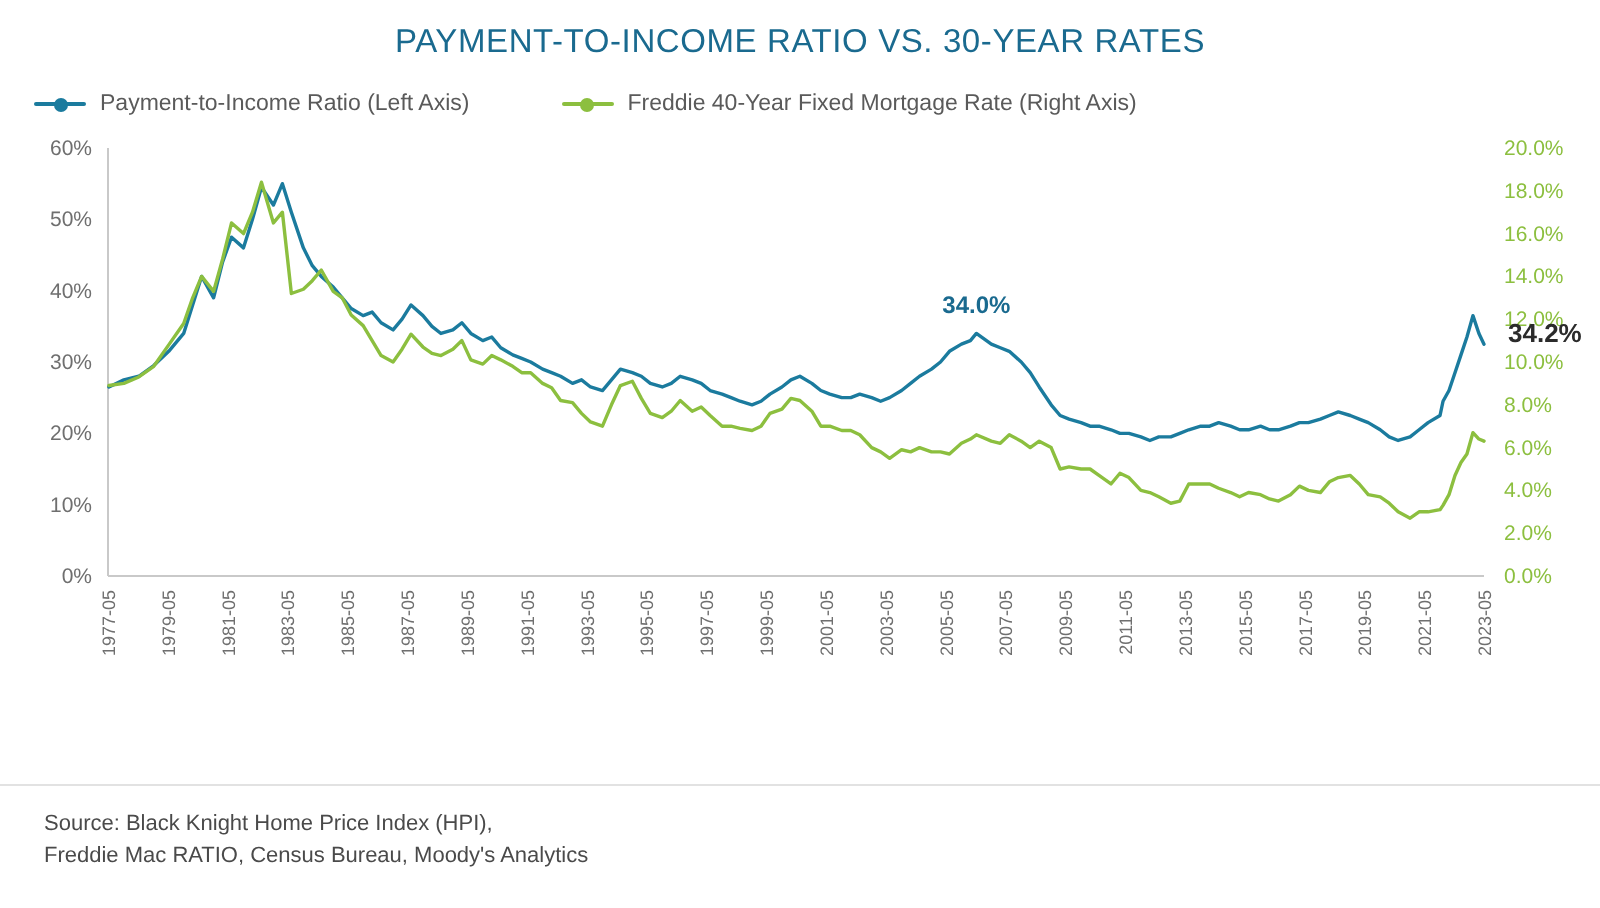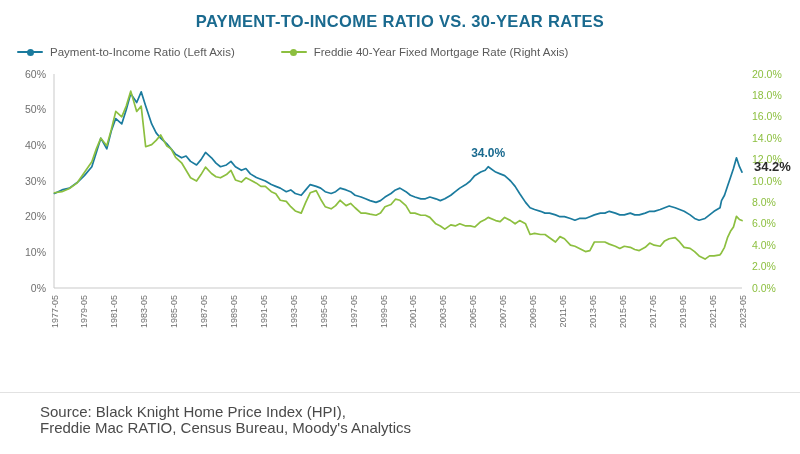--- a/index.html
+++ b/index.html
@@ -21,21 +21,21 @@
     width: 800px;
     height: 454px;
   }
   .title {
     position: absolute;
     top: 12px;
     left: 0;
     width: 800px;
     text-align: center;
     font-size: 16.5px;
-    font-weight: bold;
+    font-weight: normal;
     letter-spacing: 0.3px;
     color: #1a6a8f;
   }
   .legend {
     position: absolute;
     top: 46px;
     left: 0;
     width: 800px;
     display: flex;
     gap: 46px;
@@ -102,23 +102,23 @@
     font-family: "Liberation Sans", sans-serif;
   }
   .annot-dark {
     font-size: 13px;
     font-weight: bold;
     fill: #2b2b2b;
     font-family: "Liberation Sans", sans-serif;
   }
   .source {
     position: absolute;
-    left: 40px;
+    left: 22px;
     top: 404px;
-    font-size: 15px;
+    font-size: 11px;
     line-height: 16px;
     color: #4a4a4a;
   }
   .divider {
     position: absolute;
     left: 0;
     top: 392px;
     width: 800px;
     height: 1px;
     background: #e2e2e2;

